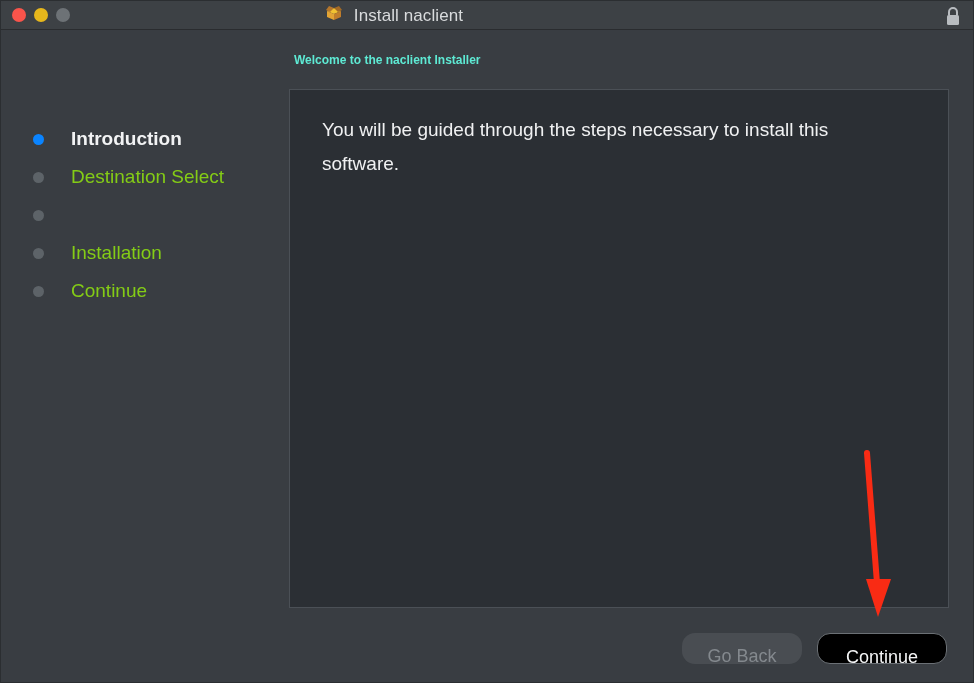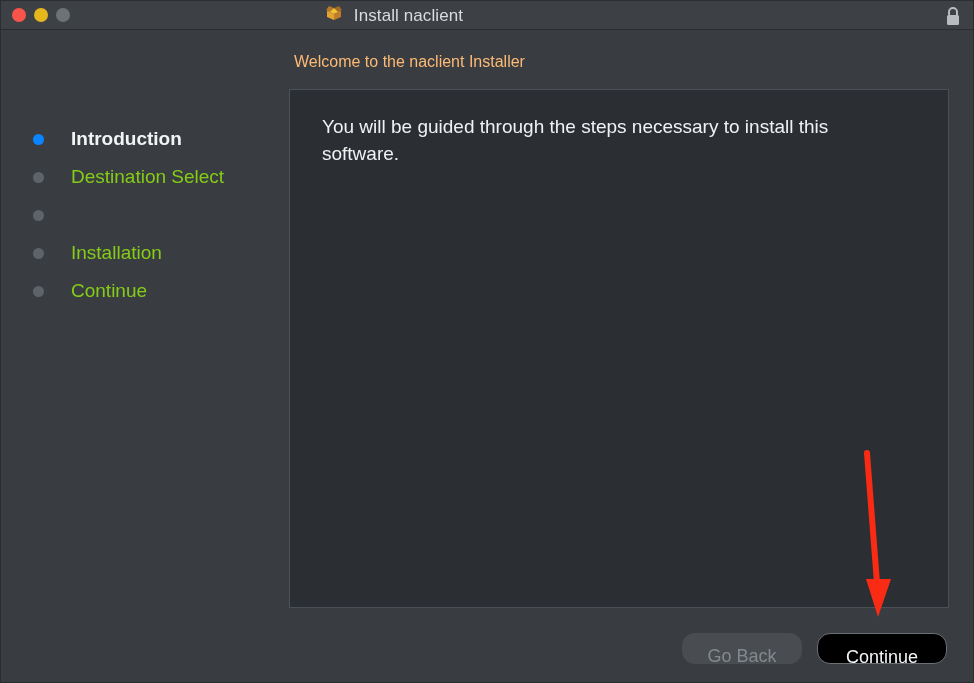--- a/index.html
+++ b/index.html
@@ -105,42 +105,43 @@
   .step.active .step-label {
     color: #f2f3f4;
     font-weight: bold;
   }
 
   
   #main-heading {
     position: absolute;
     left: 293px;
     top: 52px;
-    font-size: 16px;
-    color: #fdba74;
+    font-size: 12px;
+    color: #5eead4;
     white-space: nowrap;
+    font-weight: bold;
   }
 
   #content-pane {
     position: absolute;
     left: 288px;
     top: 88px;
     width: 660px;
     height: 519px;
     background: #2b2f34;
     border: 1px solid #4b5056;
     box-sizing: border-box;
   }
   #content-body {
     position: absolute;
     left: 32px;
     top: 23px;
     width: 580px;
     font-size: 19px;
-    line-height: 27px;
+    line-height: 34px;
     color: #f0f1f2;
   }
 
   
   .btn {
     position: absolute;
     height: 31px;
     border-radius: 13px;
     border: none;
     font-family: "Liberation Sans", sans-serif;

